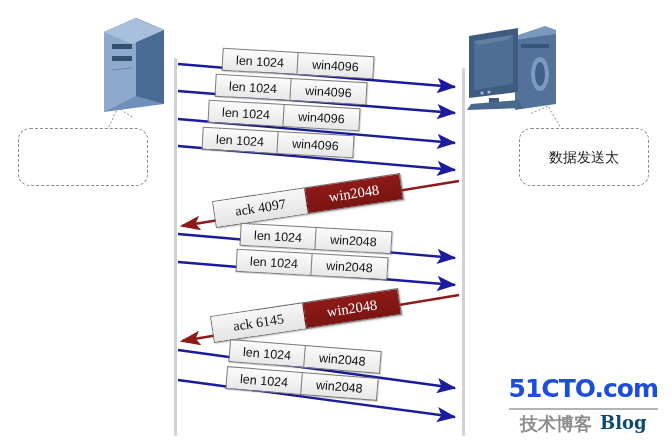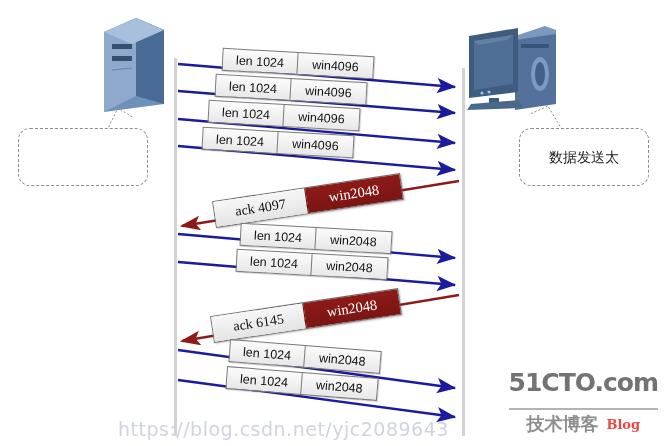--- a/index.html
+++ b/index.html
@@ -70,27 +70,27 @@
     font-family:"DejaVu Sans","Liberation Sans",sans-serif;
     font-size:14px;color:#1a1a1a;line-height:1.35;
     box-sizing:border-box;
   }
 
   
   #wm{position:absolute;right:14px;bottom:10px;text-align:center;user-select:none;}
   #wm .wm1{
     font-family:"DejaVu Sans","Liberation Sans",sans-serif;
     font-weight:bold;font-size:25px;letter-spacing:-1px;
-    color:#737373;
+    color:#1d4ed8;
     border-bottom:2px solid #b3b3b3;
-    padding-bottom:11px;
-  }
-  #wm .wm2row{display:flex;align-items:center;justify-content:center;gap:8px;margin-top:2px;}
+    padding-bottom:5px;
+  }
+  #wm .wm2row{display:flex;align-items:flex-start;justify-content:center;gap:8px;margin-top:2px;}
   #wm .wm2{font-family:"DejaVu Sans","Liberation Sans",sans-serif;font-weight:bold;font-size:18px;color:#8e8e8e;}
-  #wm .wm3{font-family:"DejaVu Serif","Liberation Serif",serif;font-weight:bold;font-size:13px;color:#ef4444;}
+  #wm .wm3{font-family:"DejaVu Serif","Liberation Serif",serif;font-weight:bold;font-size:18px;color:#0c4a6e;}
   #urlwm{
     position:absolute;left:118px;bottom:6px;
     font-family:"DejaVu Sans","Liberation Sans",sans-serif;
     font-size:19px;color:#cfd4e0;letter-spacing:.5px;user-select:none;
   }
 </style>
 </head>
 <body>
 
 <div id="stage">
@@ -229,21 +229,20 @@
     <div>
     </div>
   </div>
 
   <div class="callout" style="left:519px;top:128px;width:130px;height:58px;">
     <div>
       <div>数据发送太</div>
     </div>
   </div>
 
-  <div id="urlwm">https://blog.csdn.net/yjc2089643</div>
 
   <div id="wm">
     <div class="wm1">51CTO.com</div>
     <div class="wm2row">
       <div class="wm2">技术博客</div>
       <div class="wm3">Blog</div>
     </div>
   </div>
 
 </div>

